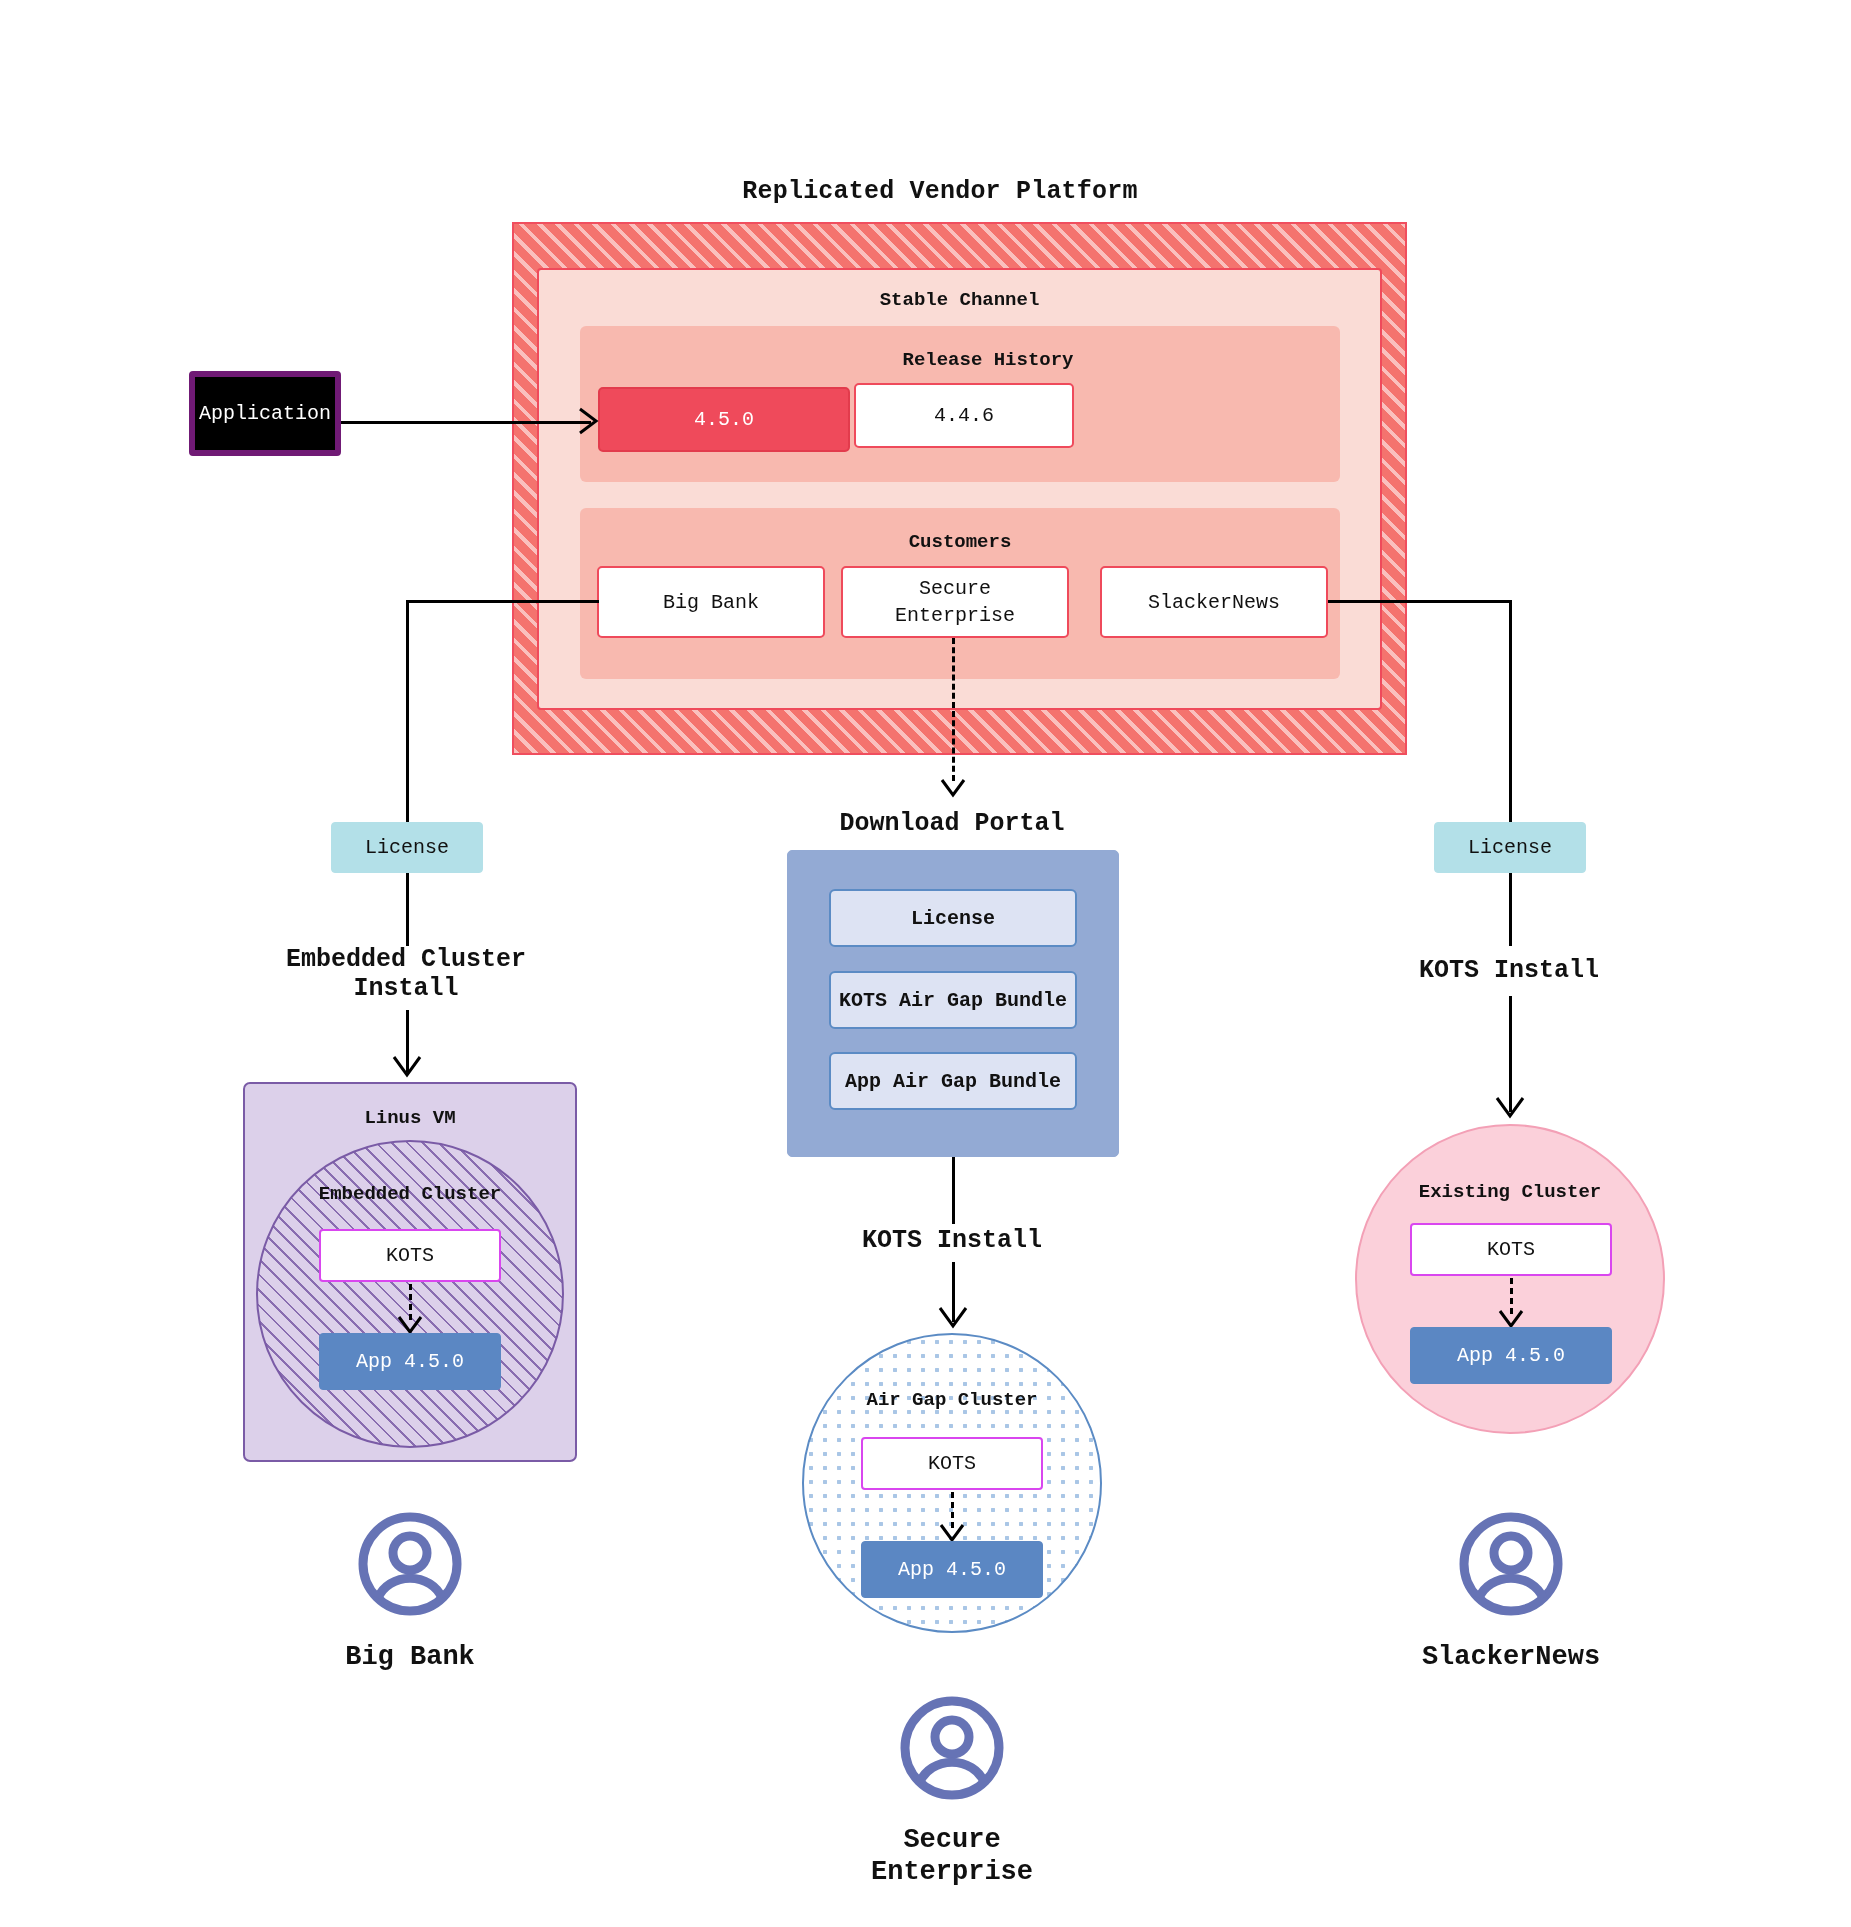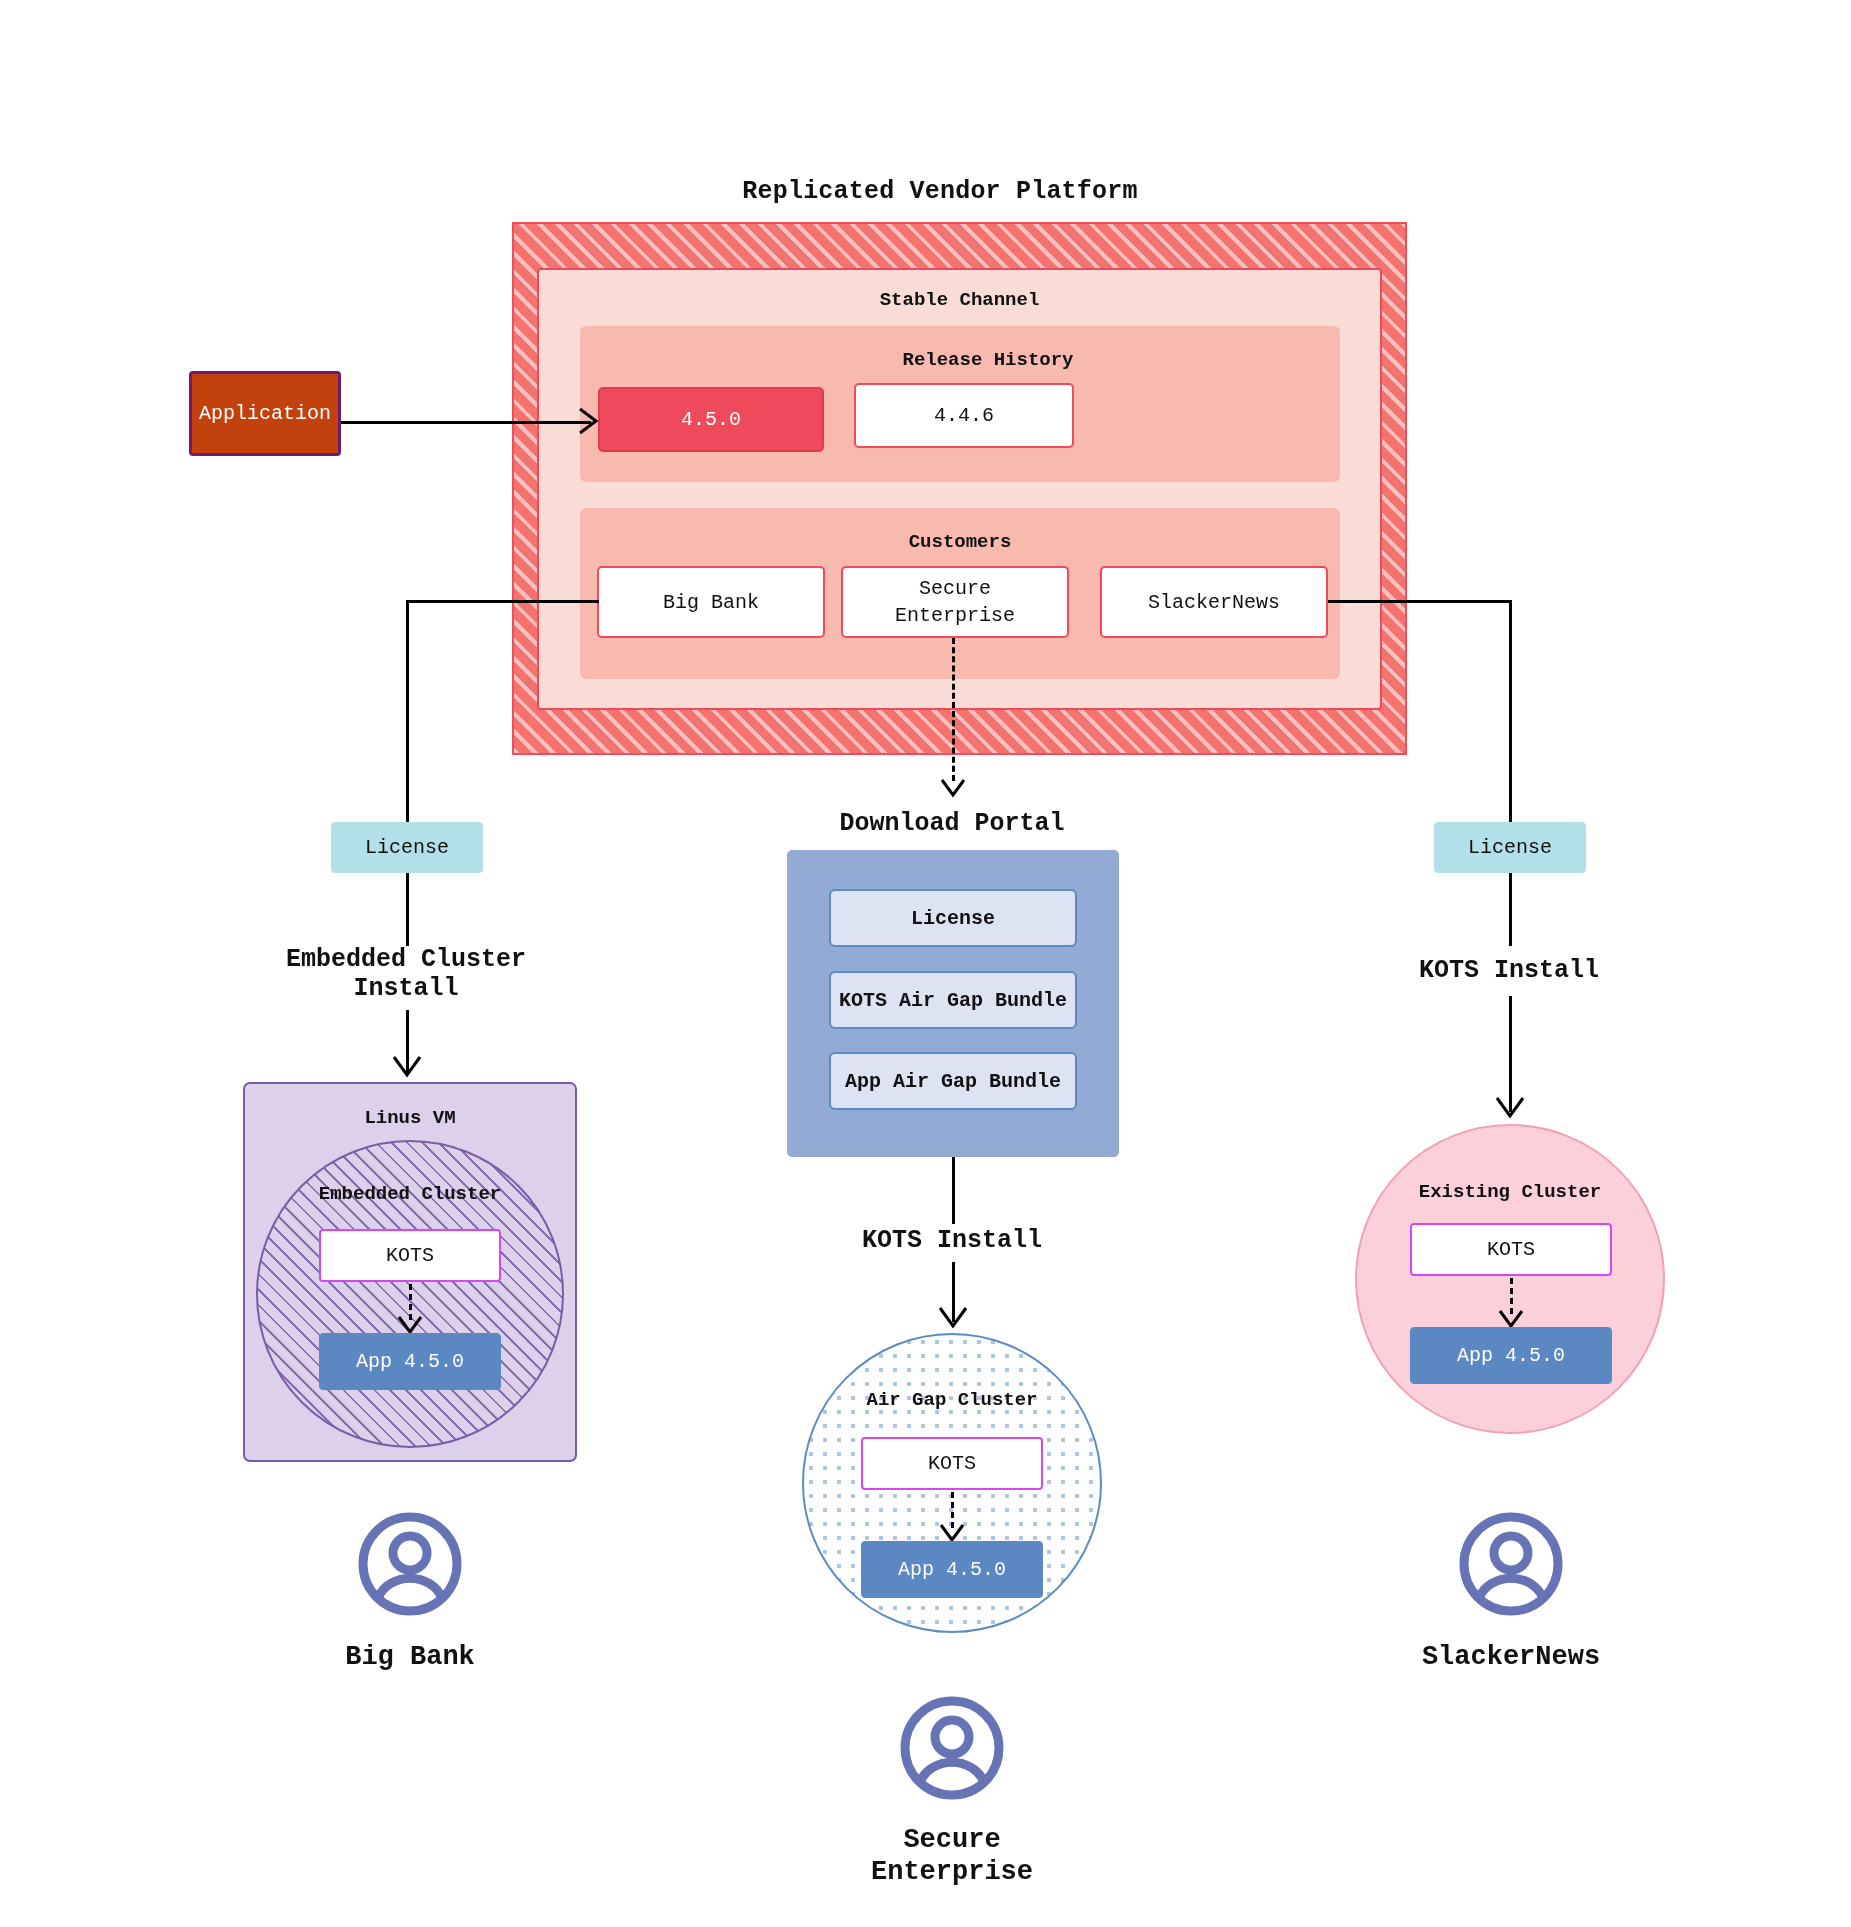--- a/index.html
+++ b/index.html
@@ -64,22 +64,22 @@
     border-radius:5px;
   }
   .cust-box{
     background:#ffffff;
     border:2px solid #ef4a5b;
     border-radius:5px;
   }
 
   
   .app-box{
-    background:#c2410c;
-    border:3px solid #701a75;
+    background:#000000;
+    border:6px solid #701a75;
     border-radius:4px;
   }
 
   
   .license-chip{
     background:#b3e0e8;
     border:1px solid #b3e0e8;
     border-radius:4px;
   }
 
@@ -151,21 +151,21 @@
   <div class="abs ctr hdr-title" style="left:700px;top:175px;width:480px;height:32px;">Replicated Vendor Platform</div>
 
   <div class="abs hatched" style="left:512px;top:222px;width:895px;height:533px;"></div>
 
   <div class="abs chan-outer" style="left:537px;top:268px;width:845px;height:442px;"></div>
   <div class="abs ctr panel-title" style="left:537px;top:288px;width:845px;height:24px;">Stable Channel</div>
 
   <div class="abs inner-panel" style="left:580px;top:326px;width:760px;height:156px;"></div>
   <div class="abs ctr panel-title" style="left:580px;top:348px;width:760px;height:24px;margin-left:28px;">Release History</div>
 
-  <div class="abs ctr rel-current" style="left:598px;top:387px;width:226px;height:65px;">
+  <div class="abs ctr rel-current" style="left:598px;top:387px;width:252px;height:65px;">
     <span class="node-text white-text">4.5.0</span>
   </div>
   <div class="abs ctr rel-old" style="left:854px;top:383px;width:220px;height:65px;">
     <span class="node-text">4.4.6</span>
   </div>
 
   <div class="abs inner-panel" style="left:580px;top:508px;width:760px;height:171px;"></div>
   <div class="abs ctr panel-title" style="left:580px;top:530px;width:760px;height:24px;">Customers</div>
 
   <div class="abs ctr cust-box" style="left:597px;top:566px;width:228px;height:72px;">

